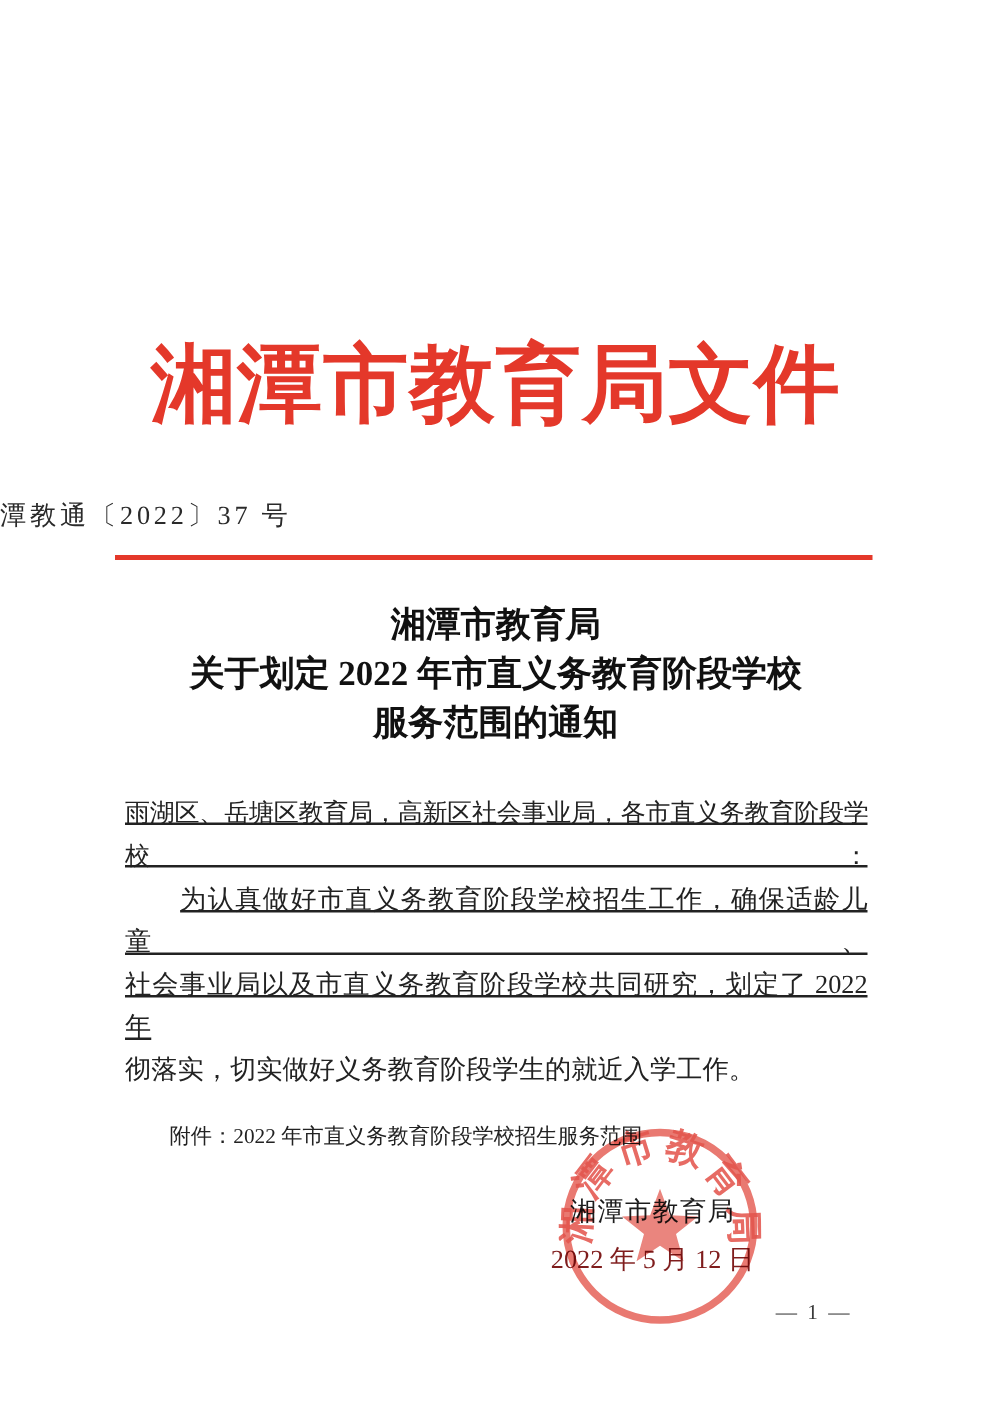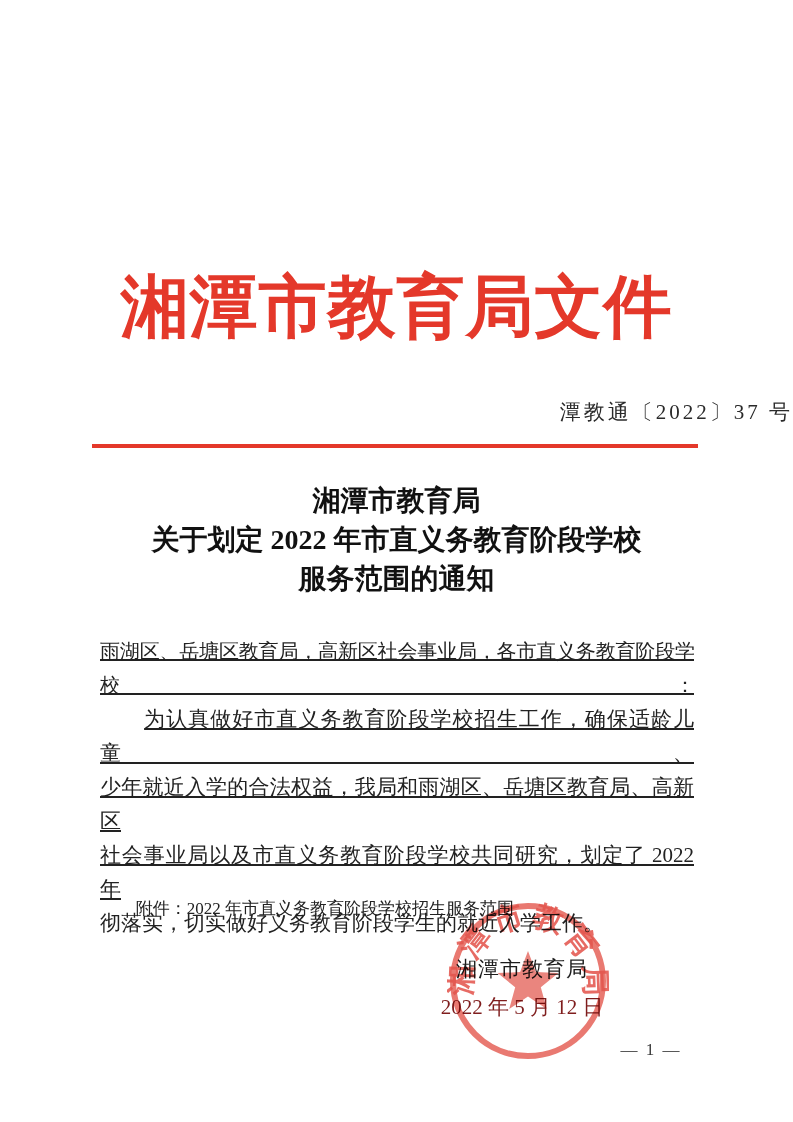--- a/index.html
+++ b/index.html
@@ -31,21 +31,21 @@
     line-height: 90px;
     white-space: nowrap;
   }
 
   
   .doc-number {
     position: absolute;
     top: 398px;
     left: 0;
     width: 100%;
-    text-align: right;
+    text-align: left;
     font-size: 21px;
     letter-spacing: 3px;
     color: #2a2a2a;
     white-space: nowrap;
   }
 
   
   .red-rule {
     position: absolute;
     top: 444px;
@@ -171,21 +171,20 @@
 
   <div class="doc-title">
     <div class="title-line">湘潭市教育局</div>
     <div class="title-line">关于划定 2022 年市直义务教育阶段学校</div>
     <div class="title-line">服务范围的通知</div>
   </div>
 
   <div class="body-block">
     <div class="line just salutation">雨湖区、岳塘区教育局，高新区社会事业局，各市直义务教育阶段学校：</div>
     <div class="line just indent">为认真做好市直义务教育阶段学校招生工作，确保适龄儿童、</div>
-    <div class="line just">少年就近入学的合法权益，我局和雨湖区、岳塘区教育局、高新区</div>
     <div class="line just">社会事业局以及市直义务教育阶段学校共同研究，划定了 2022 年</div>
     <div class="line">彻落实，切实做好义务教育阶段学生的就近入学工作。</div>
   </div>
 
   <div class="attachment">附件：2022 年市直义务教育阶段学校招生服务范围</div>
 
   <div class="signature-org">湘潭市教育局</div>
 
   <div class="signature-date">2022 年 5 月 12 日</div>
 

